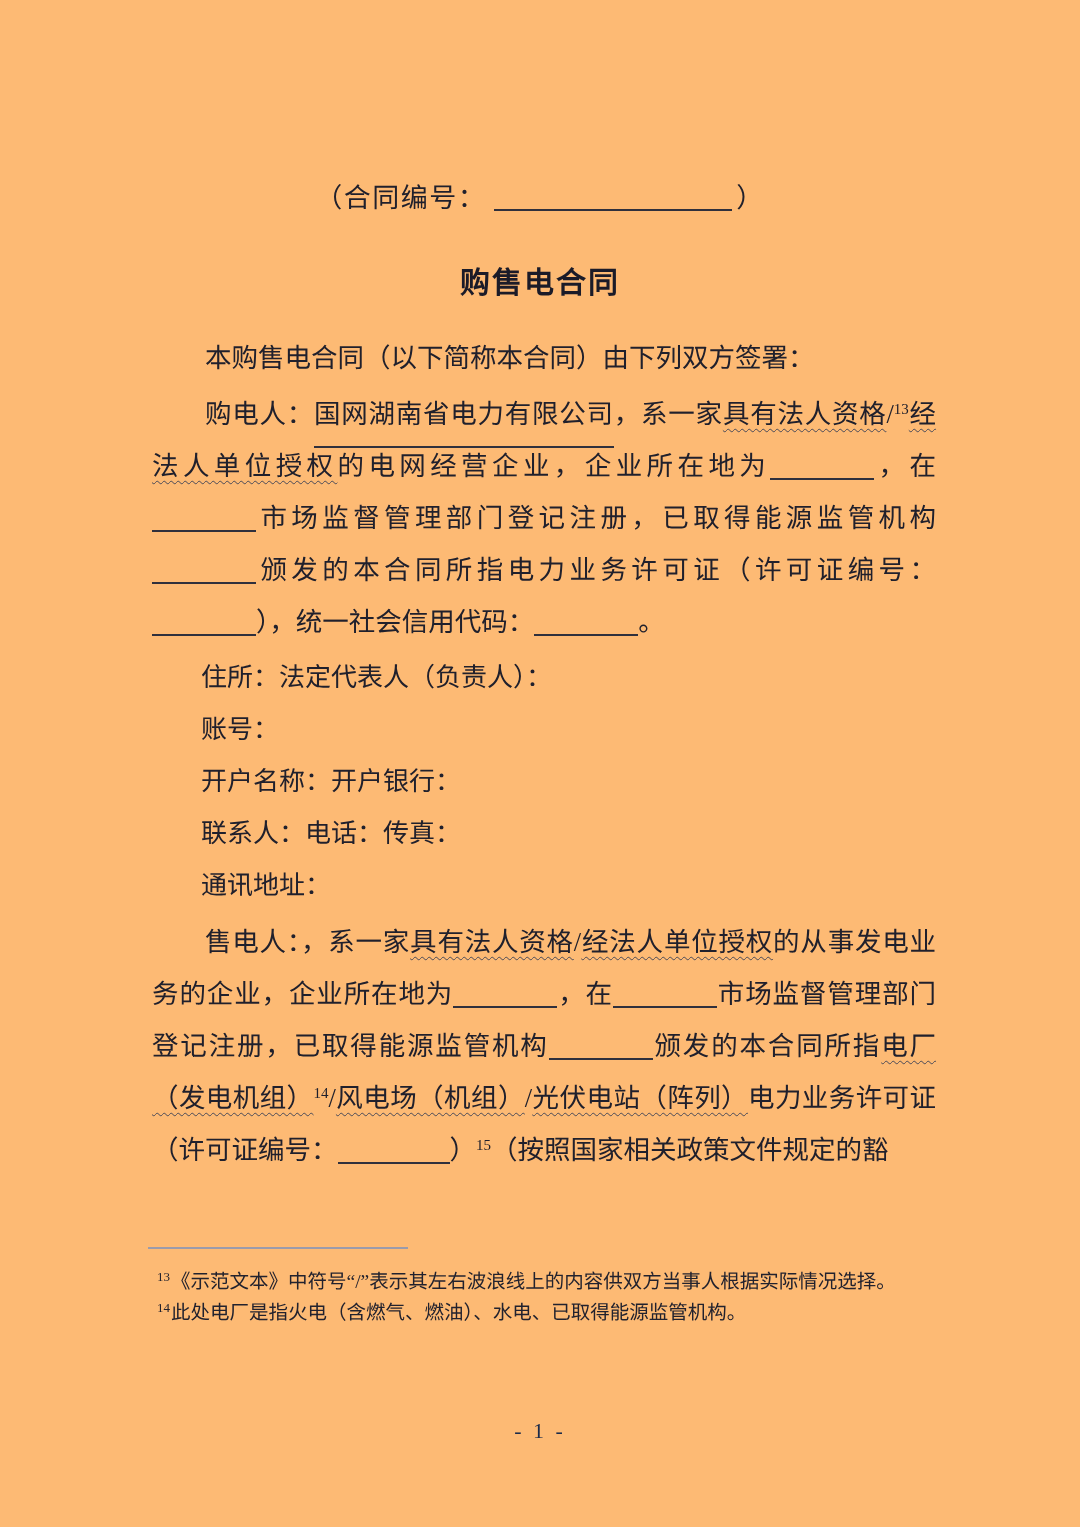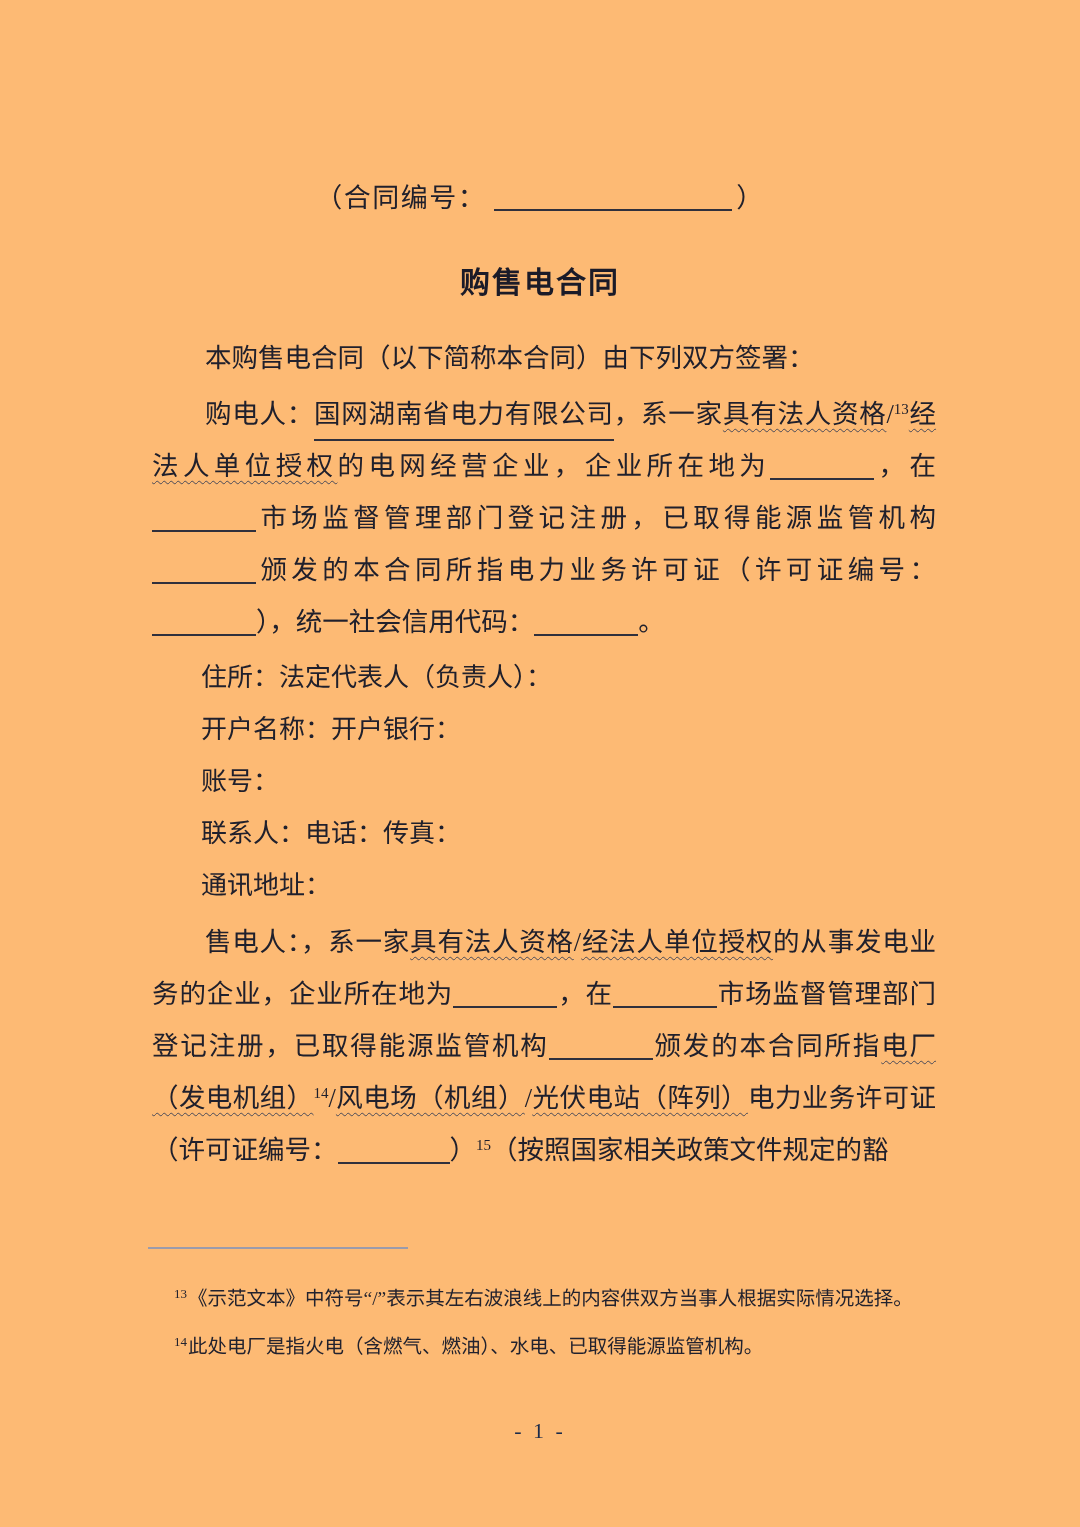--- a/index.html
+++ b/index.html
@@ -97,21 +97,21 @@
     border-bottom: 2.4px solid #30303c;
     vertical-align: -5px;
   }
   .blank.w-sm { width: 104px; }
   .blank.w-md { width: 112px; }
 
   
   .u-solid {
     text-decoration: none;
     border-bottom: 2.2px solid #30303c;
-    padding-bottom: 10px;
+    padding-bottom: 17px;
   }
 
   
   .u-wave {
     text-decoration: underline wavy #4a4a58;
     text-decoration-thickness: 1.1px;
     text-underline-offset: 5px;
   }
 
   sup.fn {
@@ -133,21 +133,21 @@
   .footnotes {
     position: absolute;
     top: 1266px;
     left: 157px;
     width: 790px;
   }
   .footnote {
     font-size: 19.5px;
     line-height: 31px;
     color: #22222e;
-    margin: 17px;
+    margin: 0;
     white-space: nowrap;
   }
   .footnote sup {
     font-size: 13px;
     vertical-align: 7px;
     line-height: 0;
     margin-right: 1px;
   }
 
   
@@ -175,22 +175,22 @@
     <span>购售</span><span class="heavy">电</span><span>合同</span>
   </div>
 
   <div class="body-block">
 
     <p class="para indent"><span>本购售电合同（以下简称本合同）由下列双方签署：</span></p>
 
     <p class="para indent"><span>购电人：</span><span class="u-solid">国网湖南省电力有限公司</span><span>，系一家</span><span class="u-wave">具有法人资格</span><span>/</span><sup class="fn">13</sup><span class="u-wave">经法人单位授权</span><span>的电网经营企业，企业所在地为</span><span class="blank w-sm"></span><span>，在</span><span class="blank w-sm"></span><span>市场监督管理部门登记注册，已取得能源监管机构</span><span class="blank w-sm"></span><span>颁发的本合同所指电力业务许可证（许可证编号：</span><span class="blank w-sm"></span><span>），统一社会信用代码：</span><span class="blank w-sm"></span><span>。</span></p>
 
     <p class="field-line">住所：法定代表人（负责人）：</p>
+    <p class="field-line">账号：</p>
     <p class="field-line">开户名称：开户银行：</p>
-    <p class="field-line">账号：</p>
     <p class="field-line">联系人：电话：传真：</p>
     <p class="field-line">通讯地址：</p>
 
     <p class="para indent"><span>售电人：</span><span></span><span>，系一家</span><span class="u-wave">具有法人资格</span><span>/</span><span class="u-wave">经法人单位授权</span><span>的从事发电业务的企业，企业所在地为</span><span class="blank w-sm"></span><span>，在</span><span class="blank w-sm"></span><span>市场监督管理部门登记注册，已取得能源监管机构</span><span class="blank w-sm"></span><span>颁发的本合同所指</span><span class="u-wave">电厂（发电机组）</span><sup class="fn">14</sup><span>/</span><span class="u-wave">风电场（机组）</span><span>/</span><span class="u-wave">光伏电站（阵列）</span><span>电力业务许可证（许可证编号：</span><span class="blank w-md"></span><span>）</span><sup class="fn">15</sup><span>（按照国家相关政策文件规定的豁</span></p>
 
   </div>
 
   <div class="footnote-rule"></div>
 
   <div class="footnotes">

